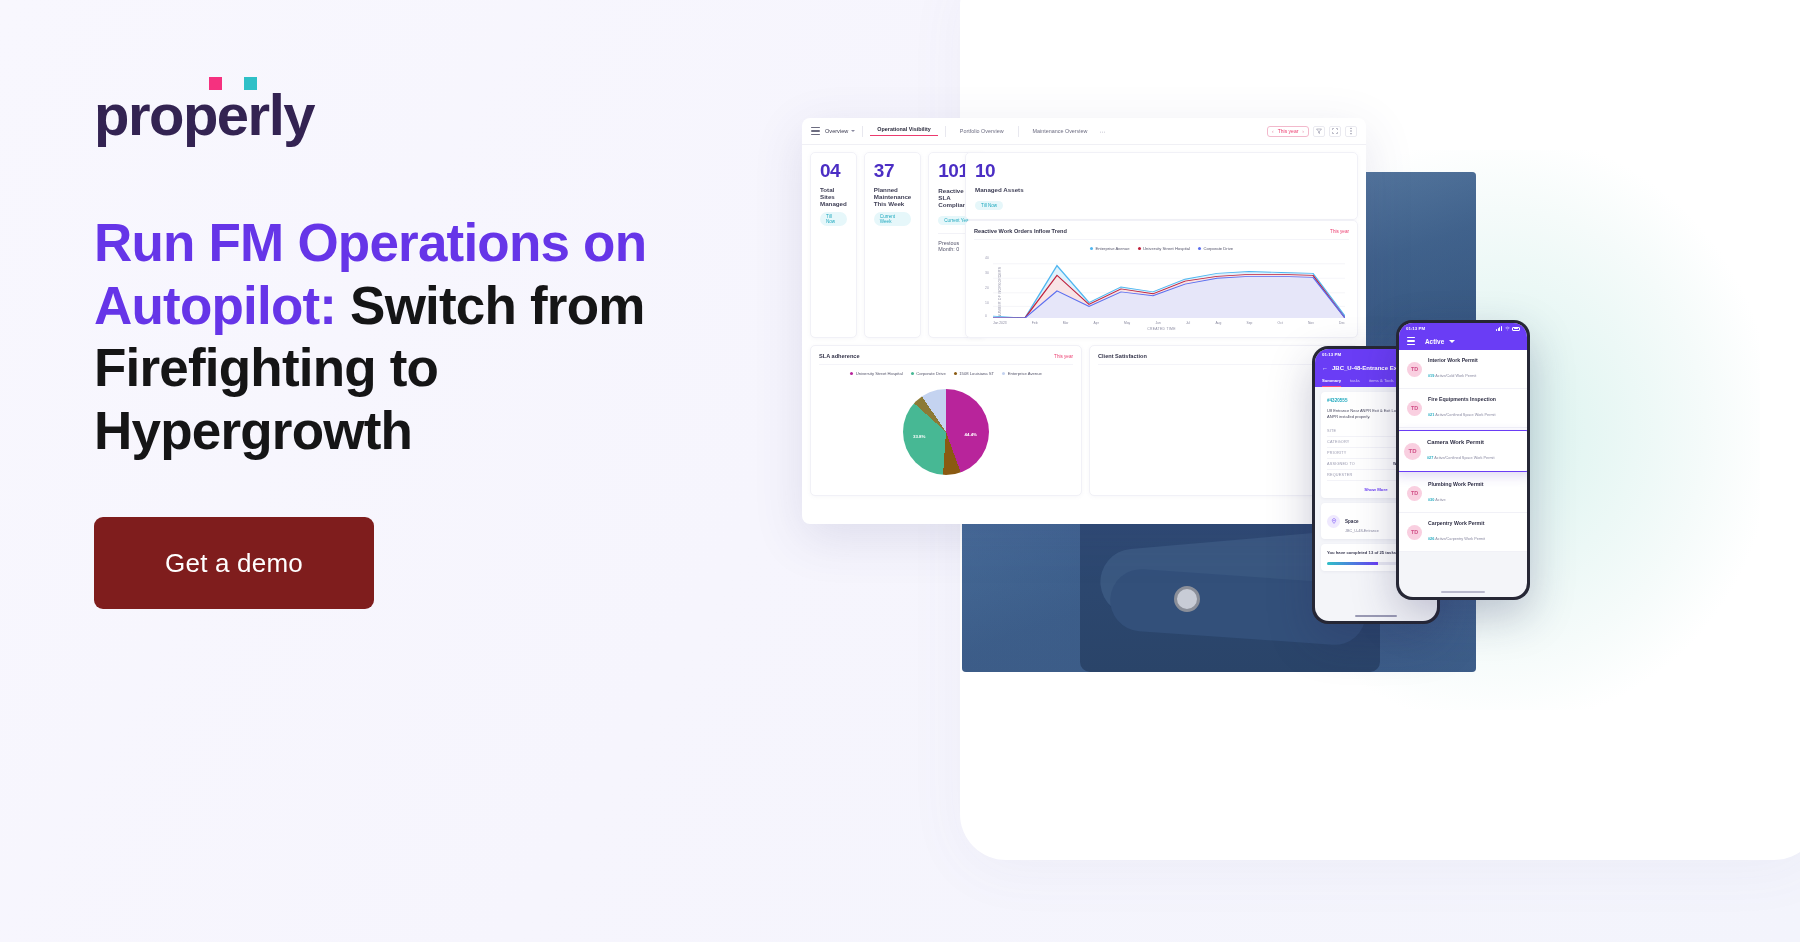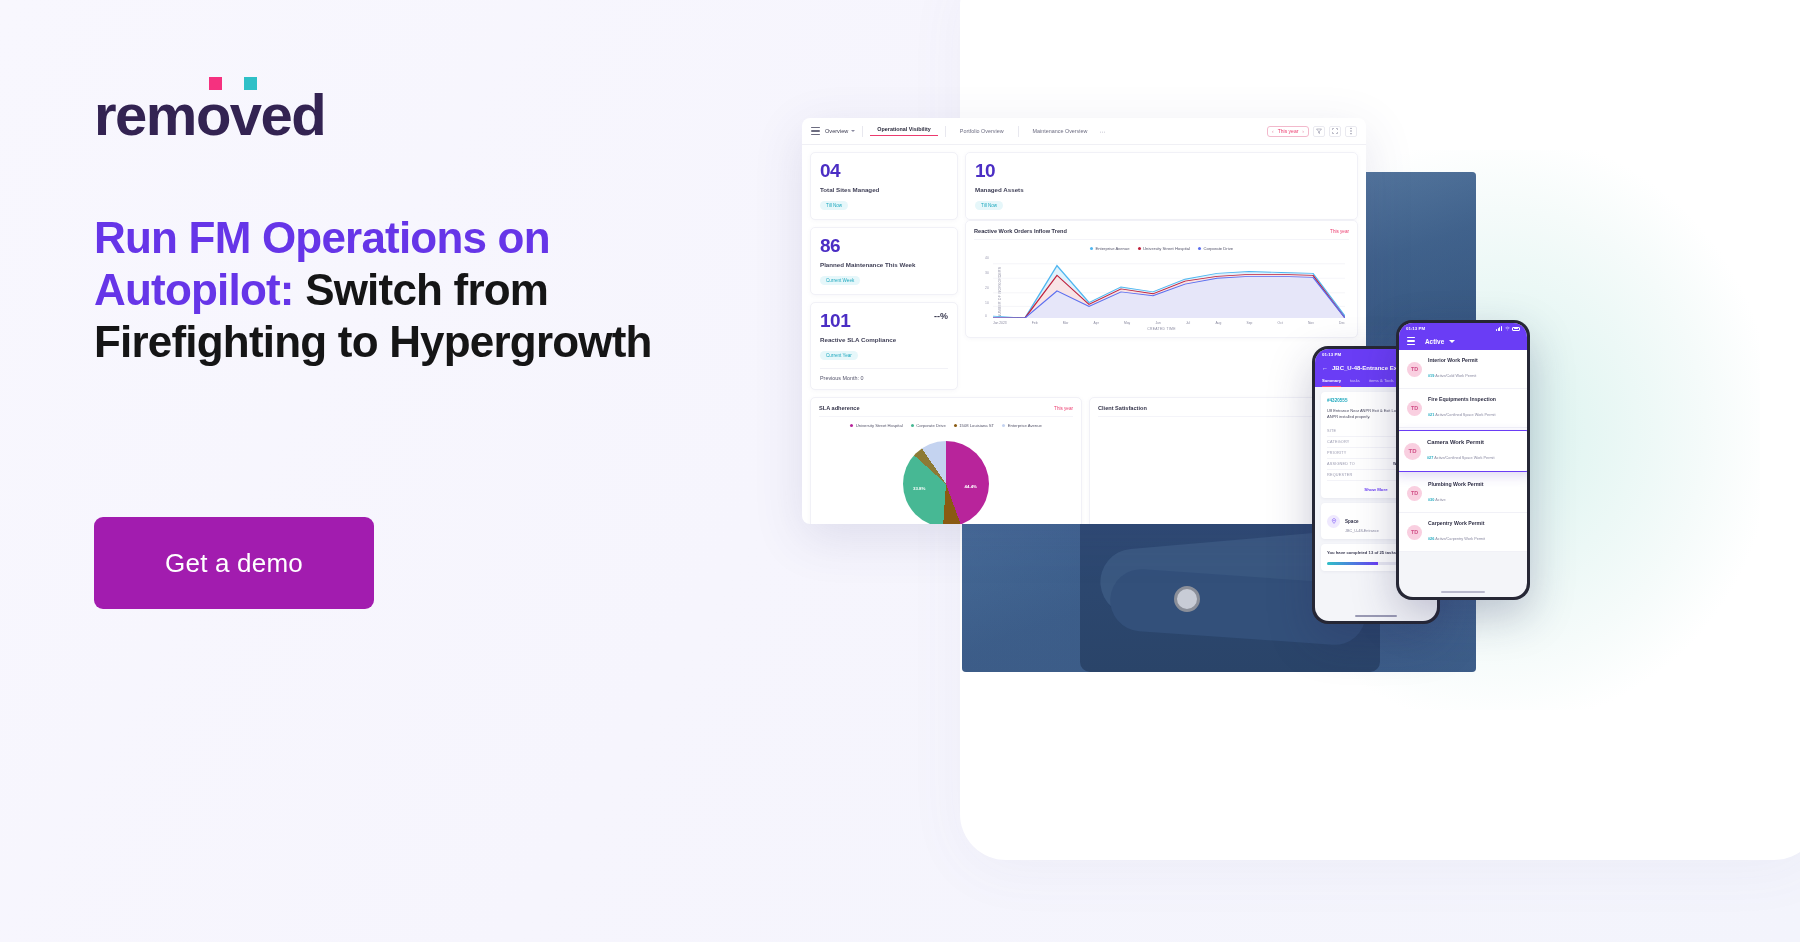--- a/index.html
+++ b/index.html
@@ -42,29 +42,29 @@
     position: absolute; width: 13px; height: 13px; background: #f5317f;
     left: 115px; top: -7px;
   }
   .logo-dot-teal {
     position: absolute; width: 13px; height: 13px; background: #2fc0c7;
     left: 150px; top: -7px;
   }
 
   .headline {
     position: absolute; left: 0; top: 212px; width: 560px;
-    font-size: 44px; line-height: 1.18; font-weight: 700;
+    font-size: 53px; line-height: 1.18; font-weight: 700;
     letter-spacing: -0.8px; color: #151516;
   }
   .headline .hl-accent { color: #6635e8; }
 
   .cta {
     position: absolute; left: 0; top: 517px;
     width: 280px; height: 92px; border: none; border-radius: 9px;
-    background: #a21caf; color: #ffffff;
+    background: #7f1d1d; color: #ffffff;
     font-family: "Liberation Sans", sans-serif;
     font-size: 26px; font-weight: 400; letter-spacing: 0.2px;
     cursor: pointer;
   }
 
   
   .dashboard {
     position: absolute; left: 802px; top: 118px; width: 564px; height: 406px;
     background: #ffffff; border-radius: 8px;
     box-shadow: 0 14px 50px rgba(60,60,120,0.13);
@@ -86,21 +86,21 @@
   .pill-year {
     display: flex; align-items: center; gap: 4px;
     border: 0.8px solid #f2b9cc; border-radius: 3px;
     padding: 1.5px 4px; font-size: 5px; color: #ec3a6e;
   }
   .pill-year .ar { color: #e58ca8; font-size: 5px; }
   .icon-sq { width: 12px; height: 11px; border: 0.8px solid #eaeaf0; border-radius: 2px; display: flex; align-items: center; justify-content: center; }
   .icon-sq svg { display: block; }
 
   .dash-body { padding: 7px 8px; display: flex; gap: 7px; }
-  .dash-left { width: 148px; display: flex; flex-direction: column; gap: 7px; }
+  .dash-left { width: 148px; display: flex; flex-direction: row; gap: 7px; }
   .dash-right { flex: 1; display: flex; flex-direction: column; gap: 0; }
 
   .kpi-card {
     background: #fff; border: 1px solid #f1f1f7; border-radius: 5px;
     padding: 8px 9px; box-shadow: 0 1px 4px rgba(90,90,140,0.05);
   }
   .kpi-val { font-size: 19px; font-weight: 700; color: #4b2ec4; line-height: 1; letter-spacing: -0.5px; }
   .kpi-label { font-size: 6.2px; color: #3e3e55; margin-top: 6px; font-weight: 700; }
   .kpi-badge {
     display: inline-block; margin-top: 5px; font-size: 4.6px; color: #1fa9bf;
@@ -287,21 +287,21 @@
 <body>
 
 <div class="bg-base"></div>
 <div class="bg-rightglow"></div>
 <div class="white-panel"></div>
 <div class="mint-glow"></div>
 
 <div class="left-col">
 
   <div class="logo">
-    <div class="logo-text">removed</div>
+    <div class="logo-text">properly</div>
     <span class="logo-dot-pink"></span>
     <span class="logo-dot-teal"></span>
   </div>
 
   <h1 class="headline"><span class="hl-accent">Run FM Operations on Autopilot:</span><span> Switch from Firefighting to Hypergrowth</span></h1>
 
   <button class="cta">Get a demo</button>
 </div>
 
 <div class="photo">
@@ -376,21 +376,21 @@
   <div class="dash-body">
 
     <div class="dash-left">
       <div class="kpi-card">
         <div class="kpi-val">04</div>
         <div class="kpi-label">Total Sites Managed</div>
         <div class="kpi-badge">Till Now</div>
       </div>
 
       <div class="kpi-card">
-        <div class="kpi-val">86</div>
+        <div class="kpi-val">37</div>
         <div class="kpi-label">Planned Maintenance This Week</div>
         <div class="kpi-badge">Current Week</div>
       </div>
 
       <div class="kpi-card">
         <div class="kpi-row">
           <span class="kpi-val">101</span>
           <span class="kpi-pct">--%</span>
         </div>
         <div class="kpi-label">Reactive SLA Compliance</div>

